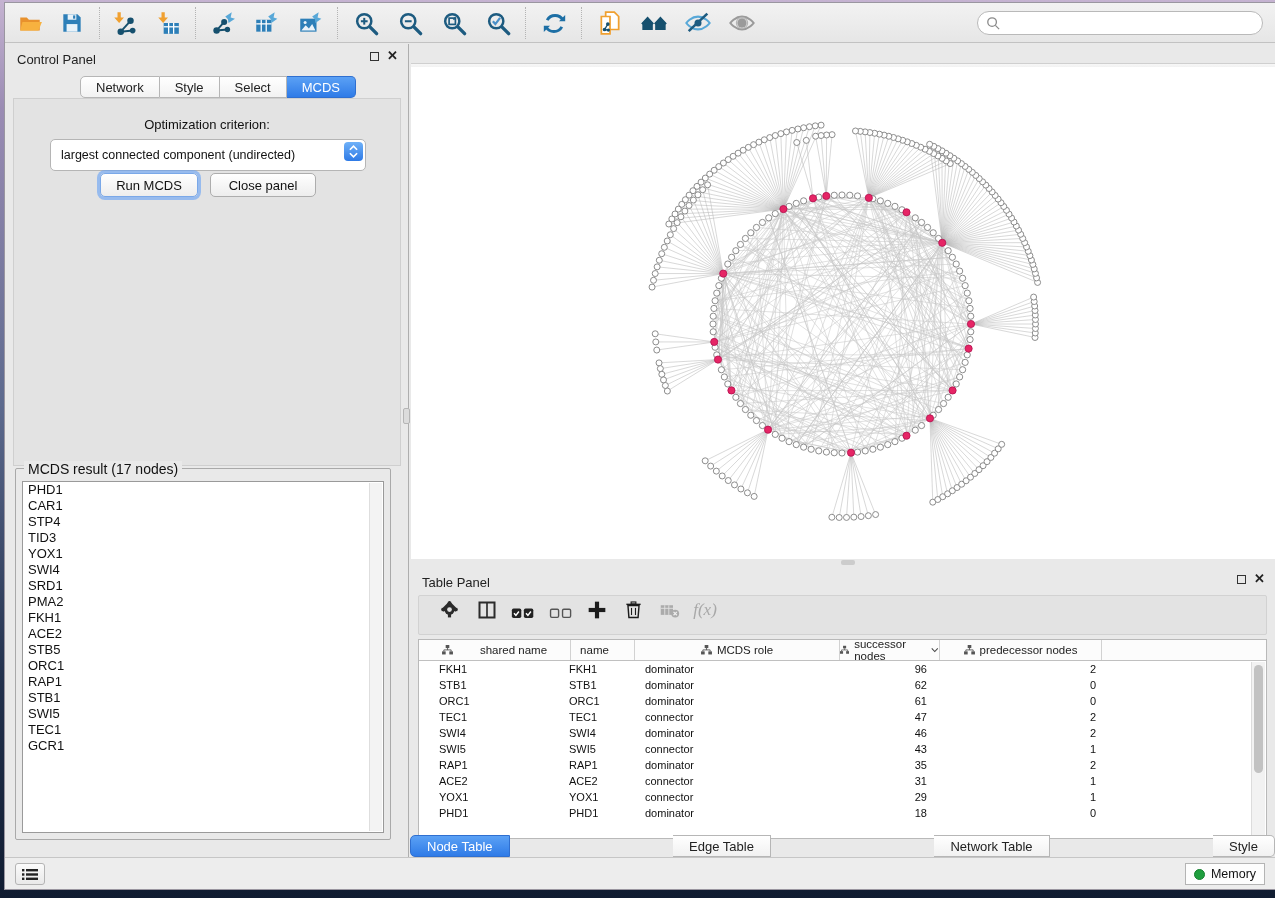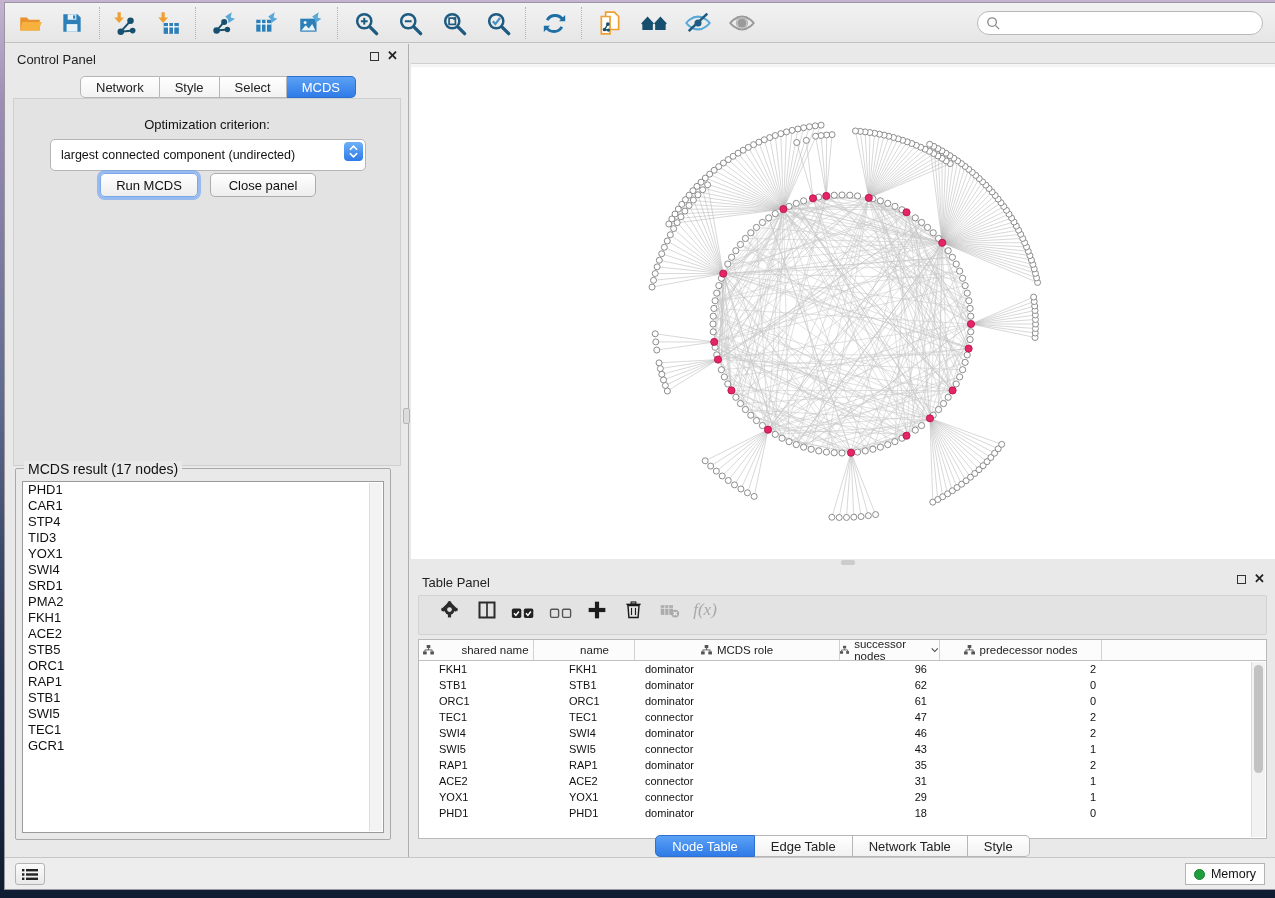--- a/index.html
+++ b/index.html
@@ -70,26 +70,26 @@
   .thead { position:absolute; left:0; top:0; right:0; height:21px; background:#fcfcfc; border-bottom:1px solid #c0c0c0; }
   .th { position:absolute; top:0; height:20px; display:flex; align-items:center; justify-content:center; gap:5px; font-size:11.5px; color:#222; border-right:1px solid #d2d2d2; }
   .tbody { position:absolute; left:0; top:21px; right:0; bottom:0; }
   .trow { position:relative; height:16px; }
   .td { position:absolute; top:0; height:16px; font-size:11px; line-height:16px; color:#111; white-space:nowrap; }
   .c0 { left:0; width:136px; padding-left:20px; }
   .c1 { left:136px; width:80px; padding-left:14px; }
   .c2 { left:216px; width:205px; padding-left:10px; }
   .c3 { left:421px; width:100px; text-align:right; padding-right:13px; }
   .c4 { left:521px; width:162px; text-align:right; padding-right:6px; }
-  .h0 { left:0; width:115px;gap:27px; } .h1 { left:136px; width:80px; } .h2 { left:216px; width:205px; }
+  .h0 { left:0; width:152px;gap:27px; } .h1 { left:136px; width:80px; } .h2 { left:216px; width:205px; }
   .h3 { left:421px; width:100px; } .h4 { left:521px; width:162px; border-right:1px solid #d2d2d2; }
   .tscroll { position:absolute; right:1px; top:22px; width:14px; bottom:1px; background:#f2f2f2; border-left:1px solid #dcdcdc; }
   .tthumb { position:absolute; left:2px; top:3px; width:9px; height:108px; background:#c2c2c2; border-radius:5px; }
 
-  .tp-tabs { position:absolute; left:0; right:0; bottom:4px; height:18px; display:flex; justify-content:center; }
+  .tp-tabs { position:absolute; left:0; right:0; bottom:4px; height:18px; display:flex; justify-content:space-between; }
   .tp-tab { height:22px; padding:0 16px; font-size:13px; display:flex; align-items:center; background:linear-gradient(#ffffff,#f1f1f1); border:1px solid #b6b6b6; border-left:none; color:#222; }
   .tp-tab:first-child { border-left:1px solid #b6b6b6; border-radius:5px 0 0 5px; }
   .tp-tab.last { border-radius:0 5px 5px 0; }
   .tp-tab.active { background:linear-gradient(#5ba1f5,#2f7be7); color:#fff; border-color:#2f6fd0; }
 
   
   .statusbar { position:absolute; left:0; right:0; bottom:0; height:32px; background:#ededed; border-top:1px solid #c6c6c6; }
   .status-left-btn { position:absolute; left:10px; top:5px; width:30px; height:22px; background:linear-gradient(#fbfbfb,#e9e9e9); border:1px solid #b4b4b4; border-radius:3px; display:flex; align-items:center; justify-content:center; }
   .memory-btn { position:absolute; right:10px; top:5px; width:80px; height:22px; background:#fdfdfd; border:1px solid #b4b4b4; display:flex; align-items:center; justify-content:center; gap:6px; font-size:12.5px; color:#111; }
   .mem-dot { width:11px; height:11px; border-radius:50%; background:#1f9e3e; border:1px solid #15802f; }

